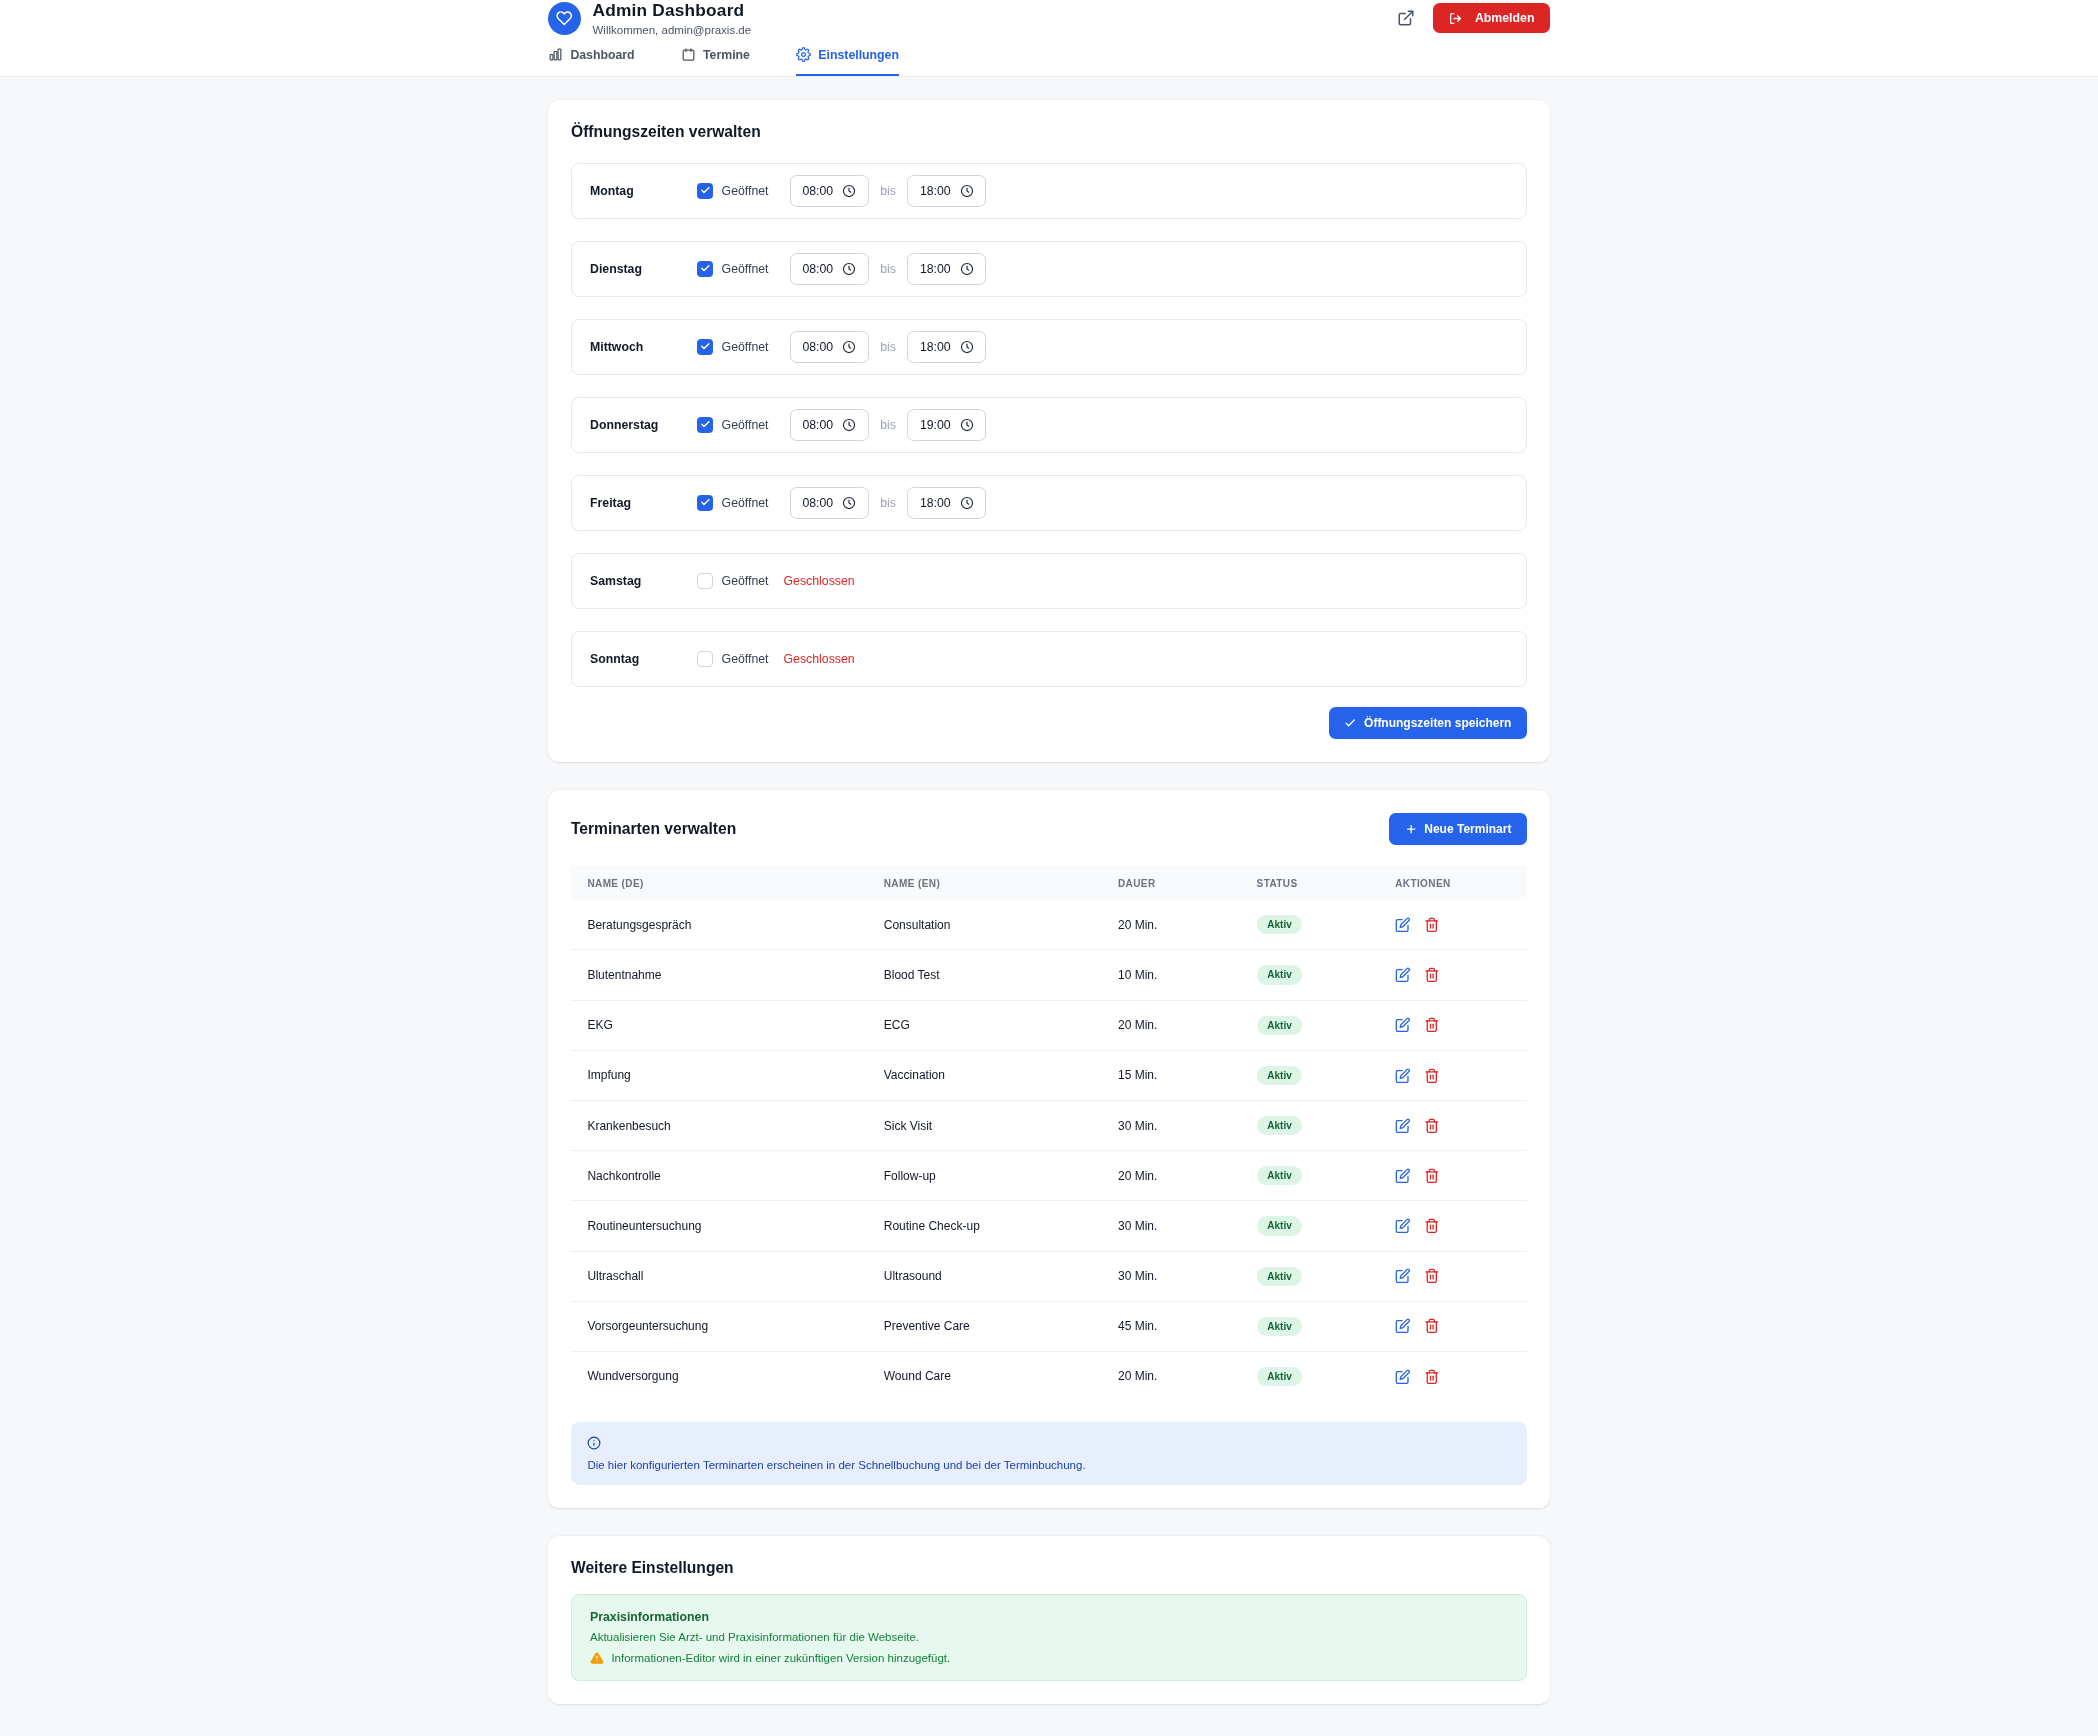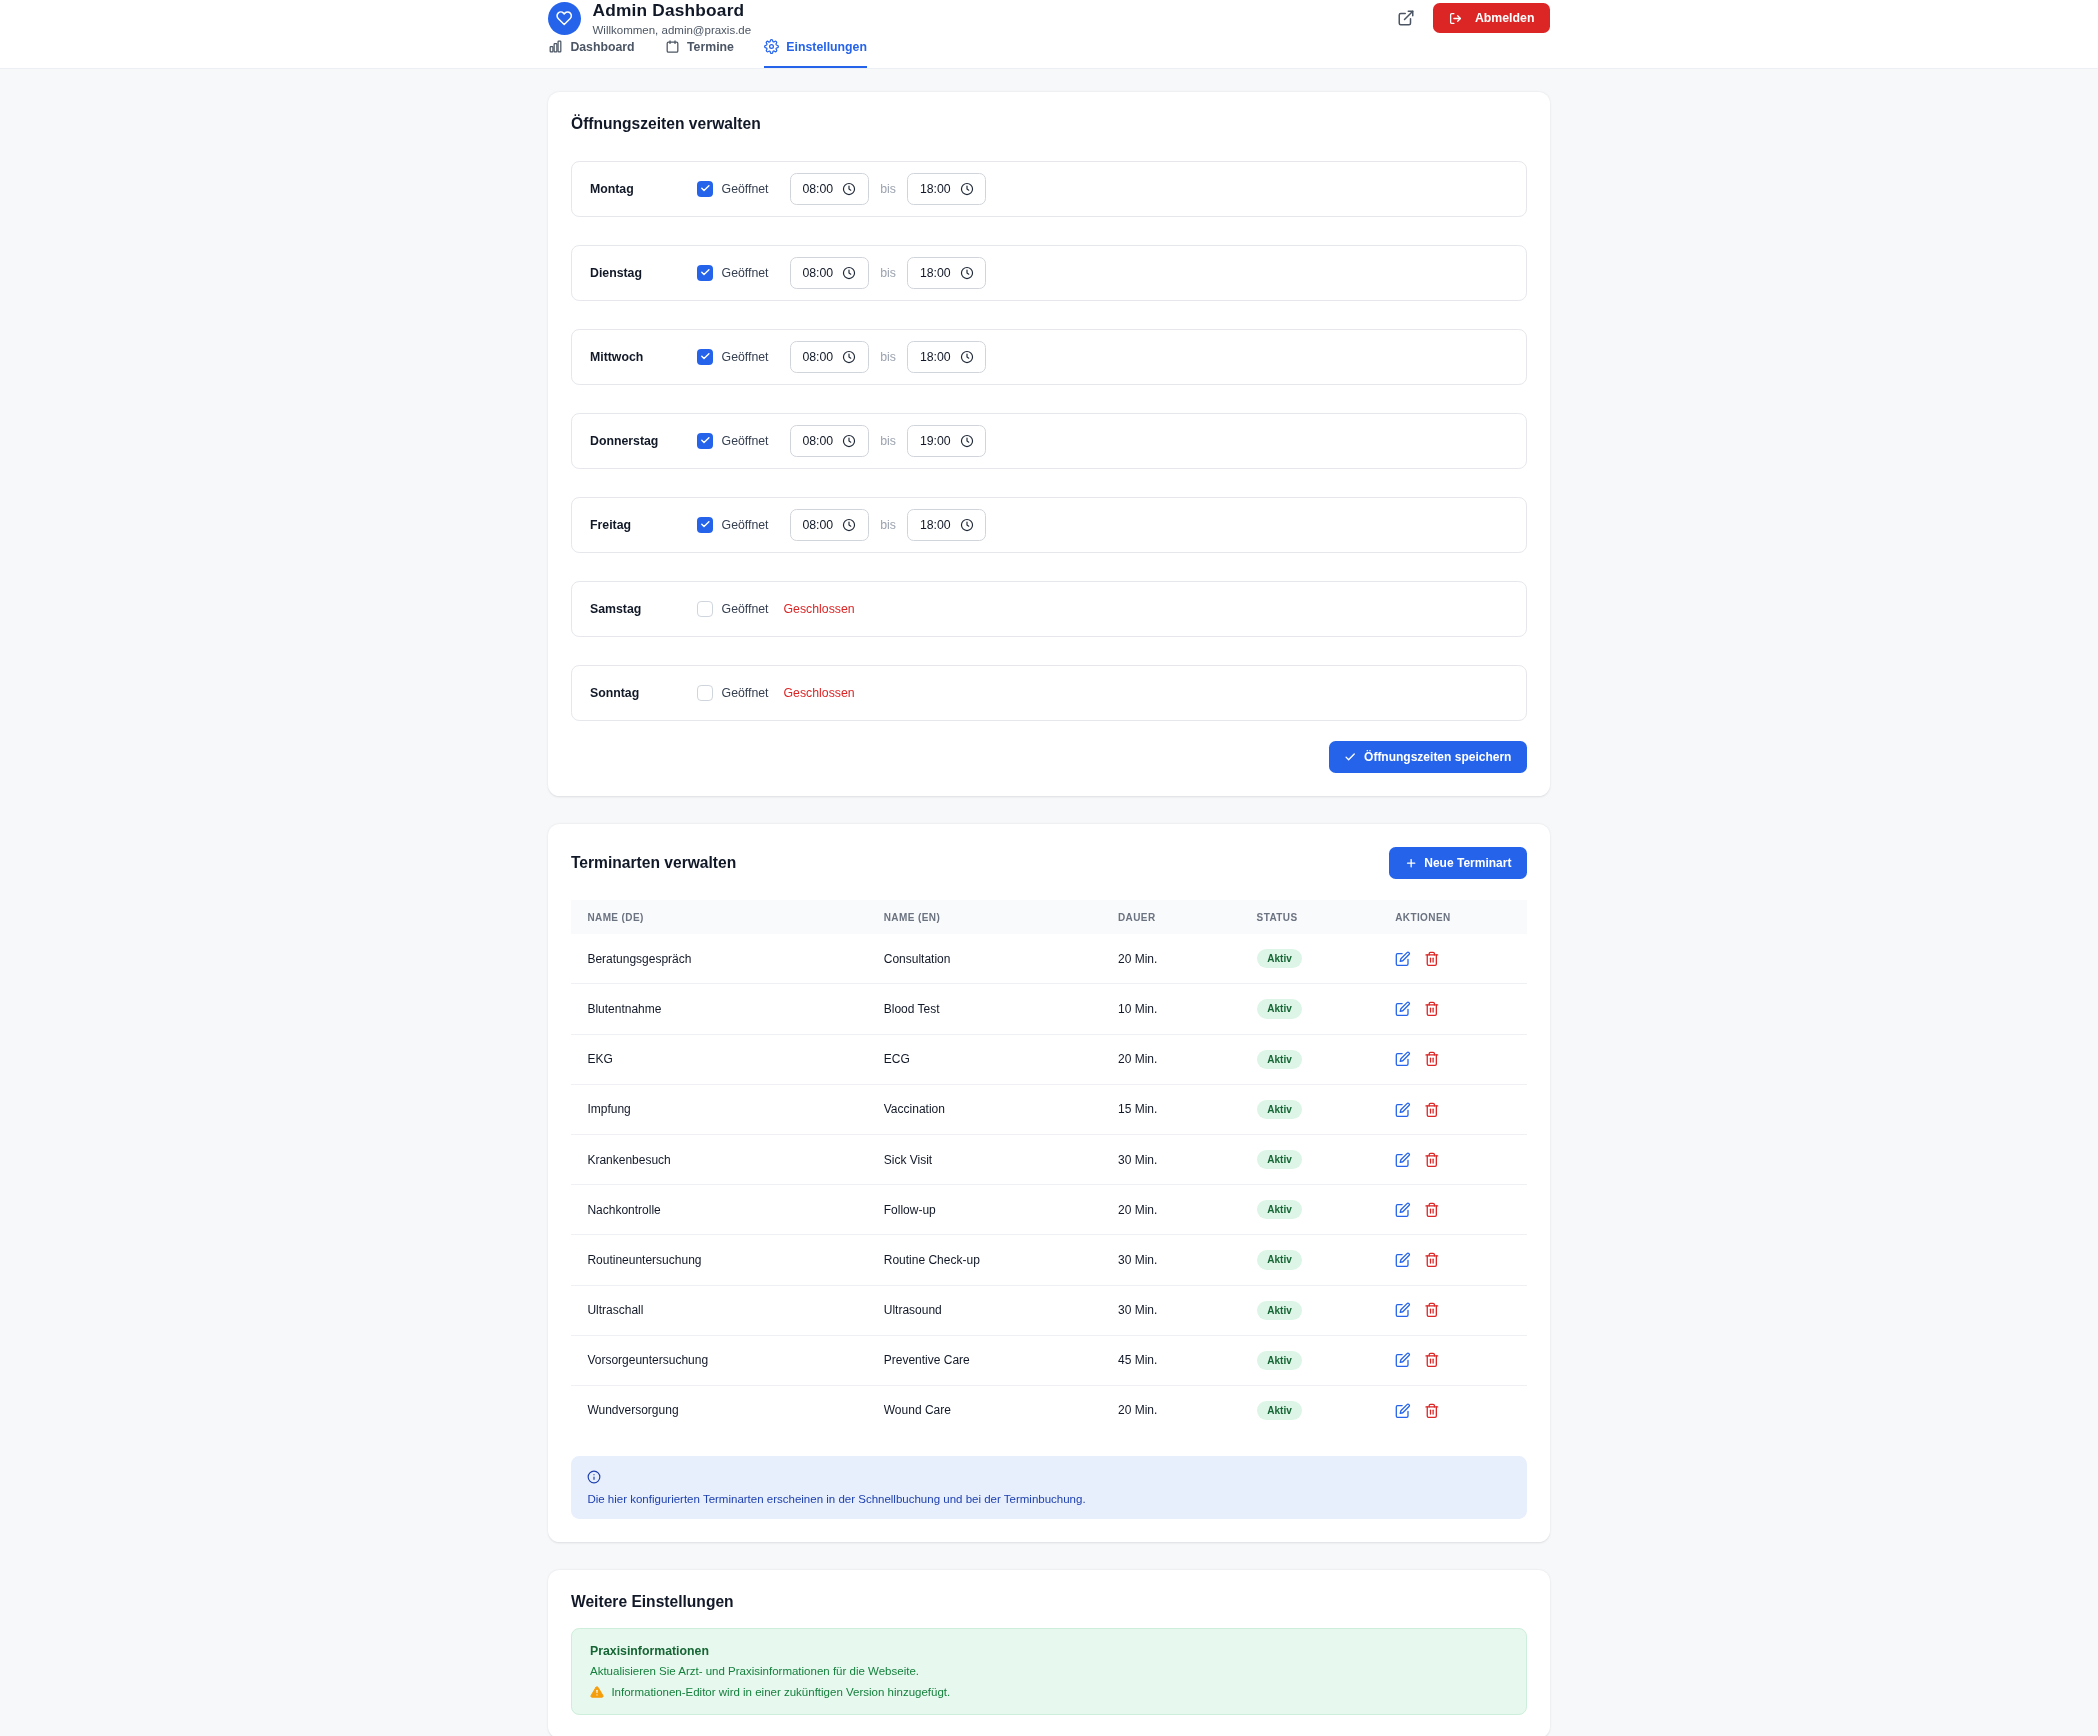--- a/index.html
+++ b/index.html
@@ -9,31 +9,31 @@
   
   .app-header { background:#ffffff; border-bottom:0.8px solid #eceff3; }
   .header-top { display:flex; align-items:center; padding-top:0; }
   .logo-circle { width:33px; height:33px; border-radius:50%; background:#2563eb; display:flex; align-items:center; justify-content:center; flex:0 0 auto; }
   .title-block { margin-left:11.5px; }
   .app-title { font-size:17.3px; font-weight:700; color:#111827; letter-spacing:0.2px; }
   .app-subtitle { font-size:11.5px; color:#4b5563; margin-top:3.3px; }
   .header-actions { margin-left:auto; display:flex; align-items:center; gap:16.4px; }
   .ext-link-btn { background:none; border:none; cursor:pointer; color:#4b5563; display:flex; padding:1.6px; }
   .logout-btn { display:flex; align-items:center; gap:13px; background:#dc2626; color:#fff; border:none; border-radius:6.6px; padding:8.2px 15.6px; font-size:12.3px; font-weight:700; font-family:inherit; cursor:pointer; }
-  .tabs { display:flex; gap:30px; margin-top:3px; }
+  .tabs { display:flex; gap:46px; margin-top:11px; }
   .tab { display:flex; align-items:center; gap:7.4px; font-size:12.3px; font-weight:600; color:#4b5563; padding-bottom:11.5px; border-bottom:2.5px solid transparent; cursor:pointer; }
   .tab.active { color:#2563eb; border-bottom-color:#2563eb; }
 
   
   .main { padding:23px 0 21.4px; }
   .card { background:#fff; border-radius:11.5px; padding:23px; box-shadow:0 0.8px 2.5px rgba(16,24,40,.08), 0 0.8px 1.6px rgba(16,24,40,.04); margin-bottom:28px; }
   .card-title { font-size:15.6px; font-weight:700; color:#111827; }
 
   
-  .day-row { display:flex; align-items:center; border:0.8px solid #e5e7eb; border-radius:8.2px; height:56px; padding:0 18px; margin-top:28px; }
+  .day-row { display:flex; align-items:center; border:0.8px solid #e5e7eb; border-radius:8.2px; height:56px; padding:0 18px; margin-top:22px; }
   .day-name { font-size:12.3px; font-weight:700; width:107px; flex:0 0 auto; }
   .checkbox { width:16.4px; height:16.4px; border-radius:4.1px; background:#2563eb; display:inline-flex; align-items:center; justify-content:center; cursor:pointer; flex:0 0 auto; }
   .checkbox.unchecked { background:#fff; border:1.6px solid #cfd5dd; }
   .open-label { font-size:12.3px; color:#374151; margin-left:8.2px; }
   .time-group { display:flex; align-items:center; margin-left:21.4px; }
   .time-box { display:inline-flex; align-items:center; gap:9px; border:0.8px solid #d1d5db; border-radius:6.6px; padding:8.2px 11.5px; font-size:12.3px; color:#111827; background:#fff; cursor:pointer; }
   .bis { font-size:12.3px; color:#9ca3af; margin:0 11.5px; }
   .closed-label { font-size:12.3px; color:#dc2626; margin-left:15px; }
   .save-row { display:flex; justify-content:flex-end; margin-top:20px; }
   .btn-primary { display:inline-flex; align-items:center; gap:7.4px; background:#2563eb; color:#fff; border:none; border-radius:6.6px; padding:9px 15.6px; font-size:12px; font-weight:700; font-family:inherit; cursor:pointer; }

